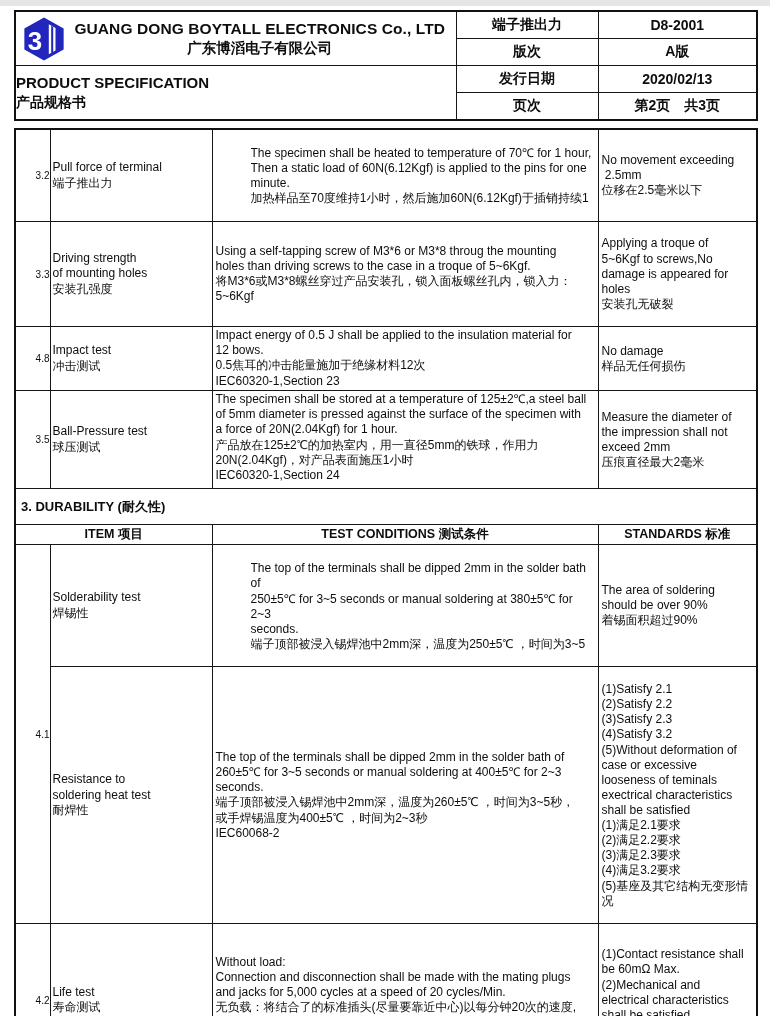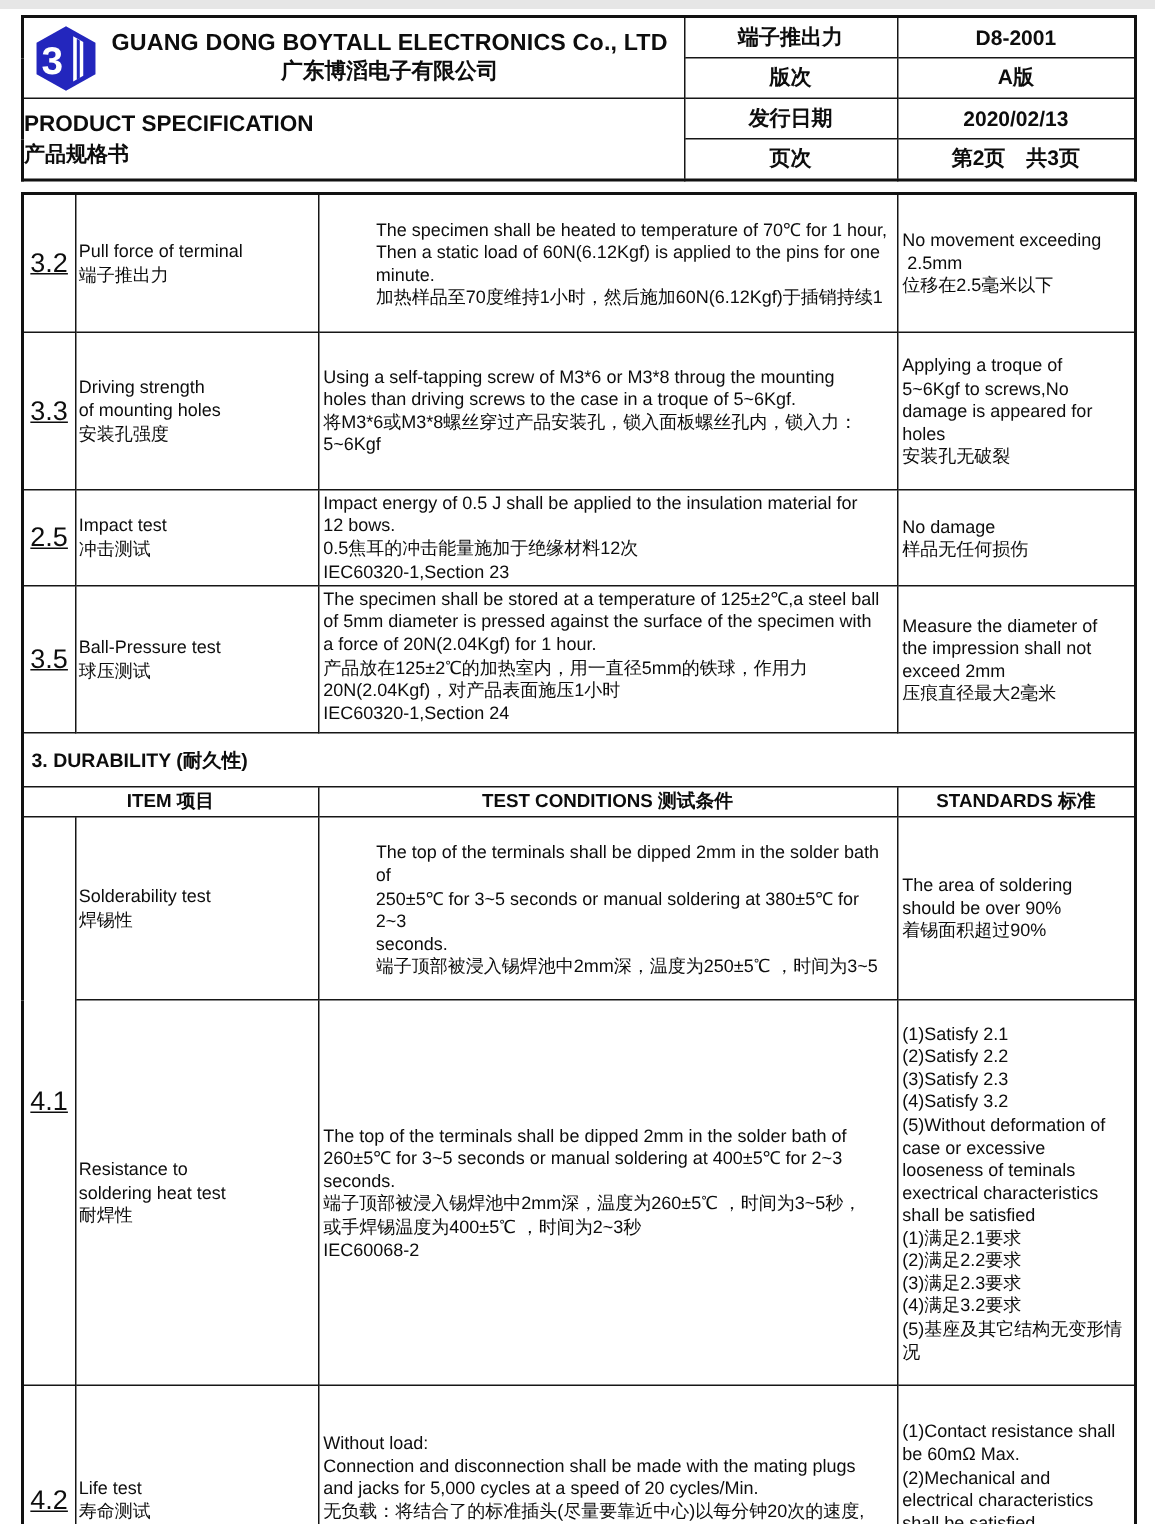--- a/index.html
+++ b/index.html
@@ -20,21 +20,21 @@
   .logo{flex:0 0 48px;display:flex;align-items:center;justify-content:center;}
   .company-text{flex:1;text-align:center;line-height:1.2;}
   .company-en{font-weight:bold;font-size:15.5px;letter-spacing:0.1px;}
   .company-cn{font-weight:bold;font-size:14.5px;margin-top:2px;}
   .spec-cell{text-align:left;line-height:1.35;}
   .spec-en{font-weight:bold;font-size:15px;}
   .spec-cn{font-weight:bold;font-size:14px;}
   .hlabel,.hvalue{text-align:center;font-weight:bold;font-size:14px;white-space:pre-line;}
   
   .body-table{margin-top:7px;}
-  .no-cell{text-align:center;font-size:18px;text-decoration:underline;}
+  .no-cell{text-align:right;font-size:10px;}
   .item-cell{text-align:left;font-size:12px;line-height:1.3;white-space:pre-line;padding:1px 2px;}
   .cond-cell{font-size:12px;line-height:1.26;white-space:pre-line;padding:1px 3px;text-align:left;}
   .std-cell{font-size:12px;line-height:1.26;white-space:pre-line;padding:1px 3px;text-align:left;}
   .vtop{vertical-align:top;}
   .clip{overflow:hidden;margin-left:35px;}
   .clip-58{height:59px;}
   .clip-88{height:89px;}
   .tr-r32{height:61px;}
   .tr-r33{height:105px;}
   .tr-r34{height:64px;}
@@ -135,21 +135,21 @@
 将M3*6或M3*8螺丝穿过产品安装孔，锁入面板螺丝孔内，锁入力：
 5~6Kgf</td>
       <td class="std-cell">Applying a troque of
 5~6Kgf to screws,No
 damage is appeared for
 holes
 安装孔无破裂</td>
     </tr>
 
     <tr class="tr-r34">
-      <td class="no-cell">2.5</td>
+      <td class="no-cell">4.8</td>
       <td class="item-cell">Impact test
 冲击测试</td>
       <td class="cond-cell vtop">Impact energy of 0.5 J shall be applied to the insulation material for
 12 bows.
 0.5焦耳的冲击能量施加于绝缘材料12次
 IEC60320-1,Section 23</td>
       <td class="std-cell">No damage
 样品无任何损伤</td>
     </tr>
 

